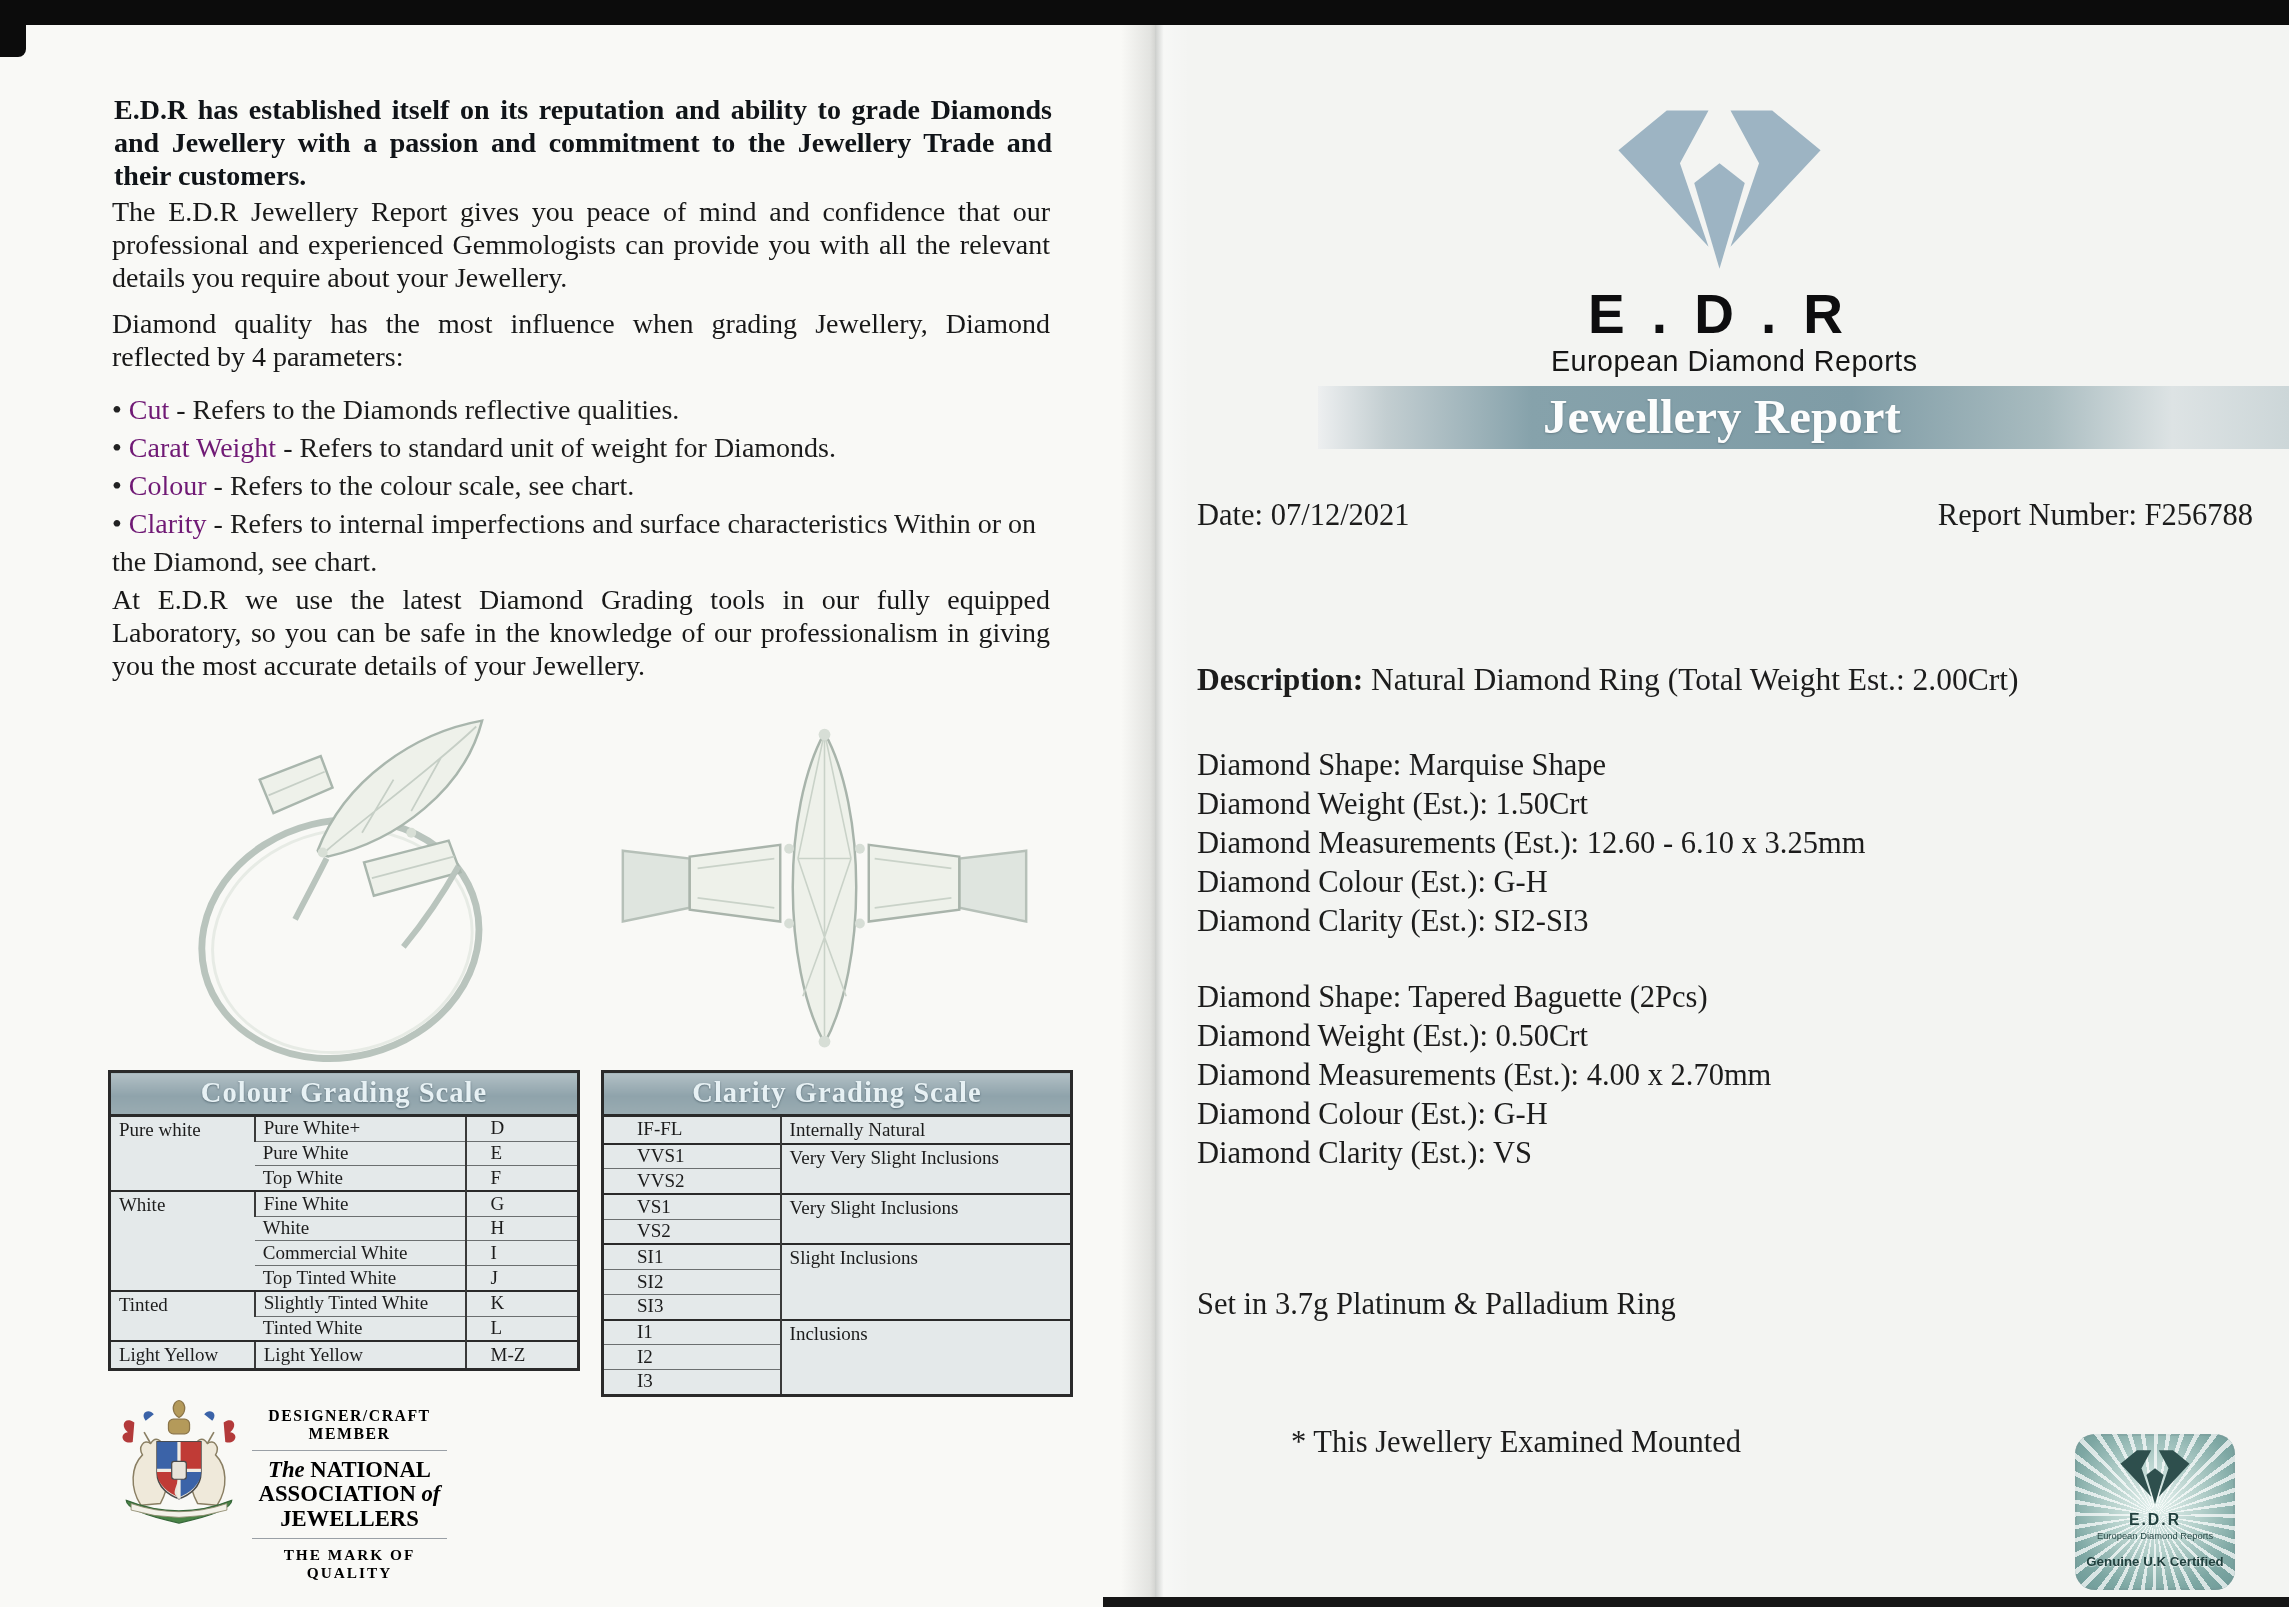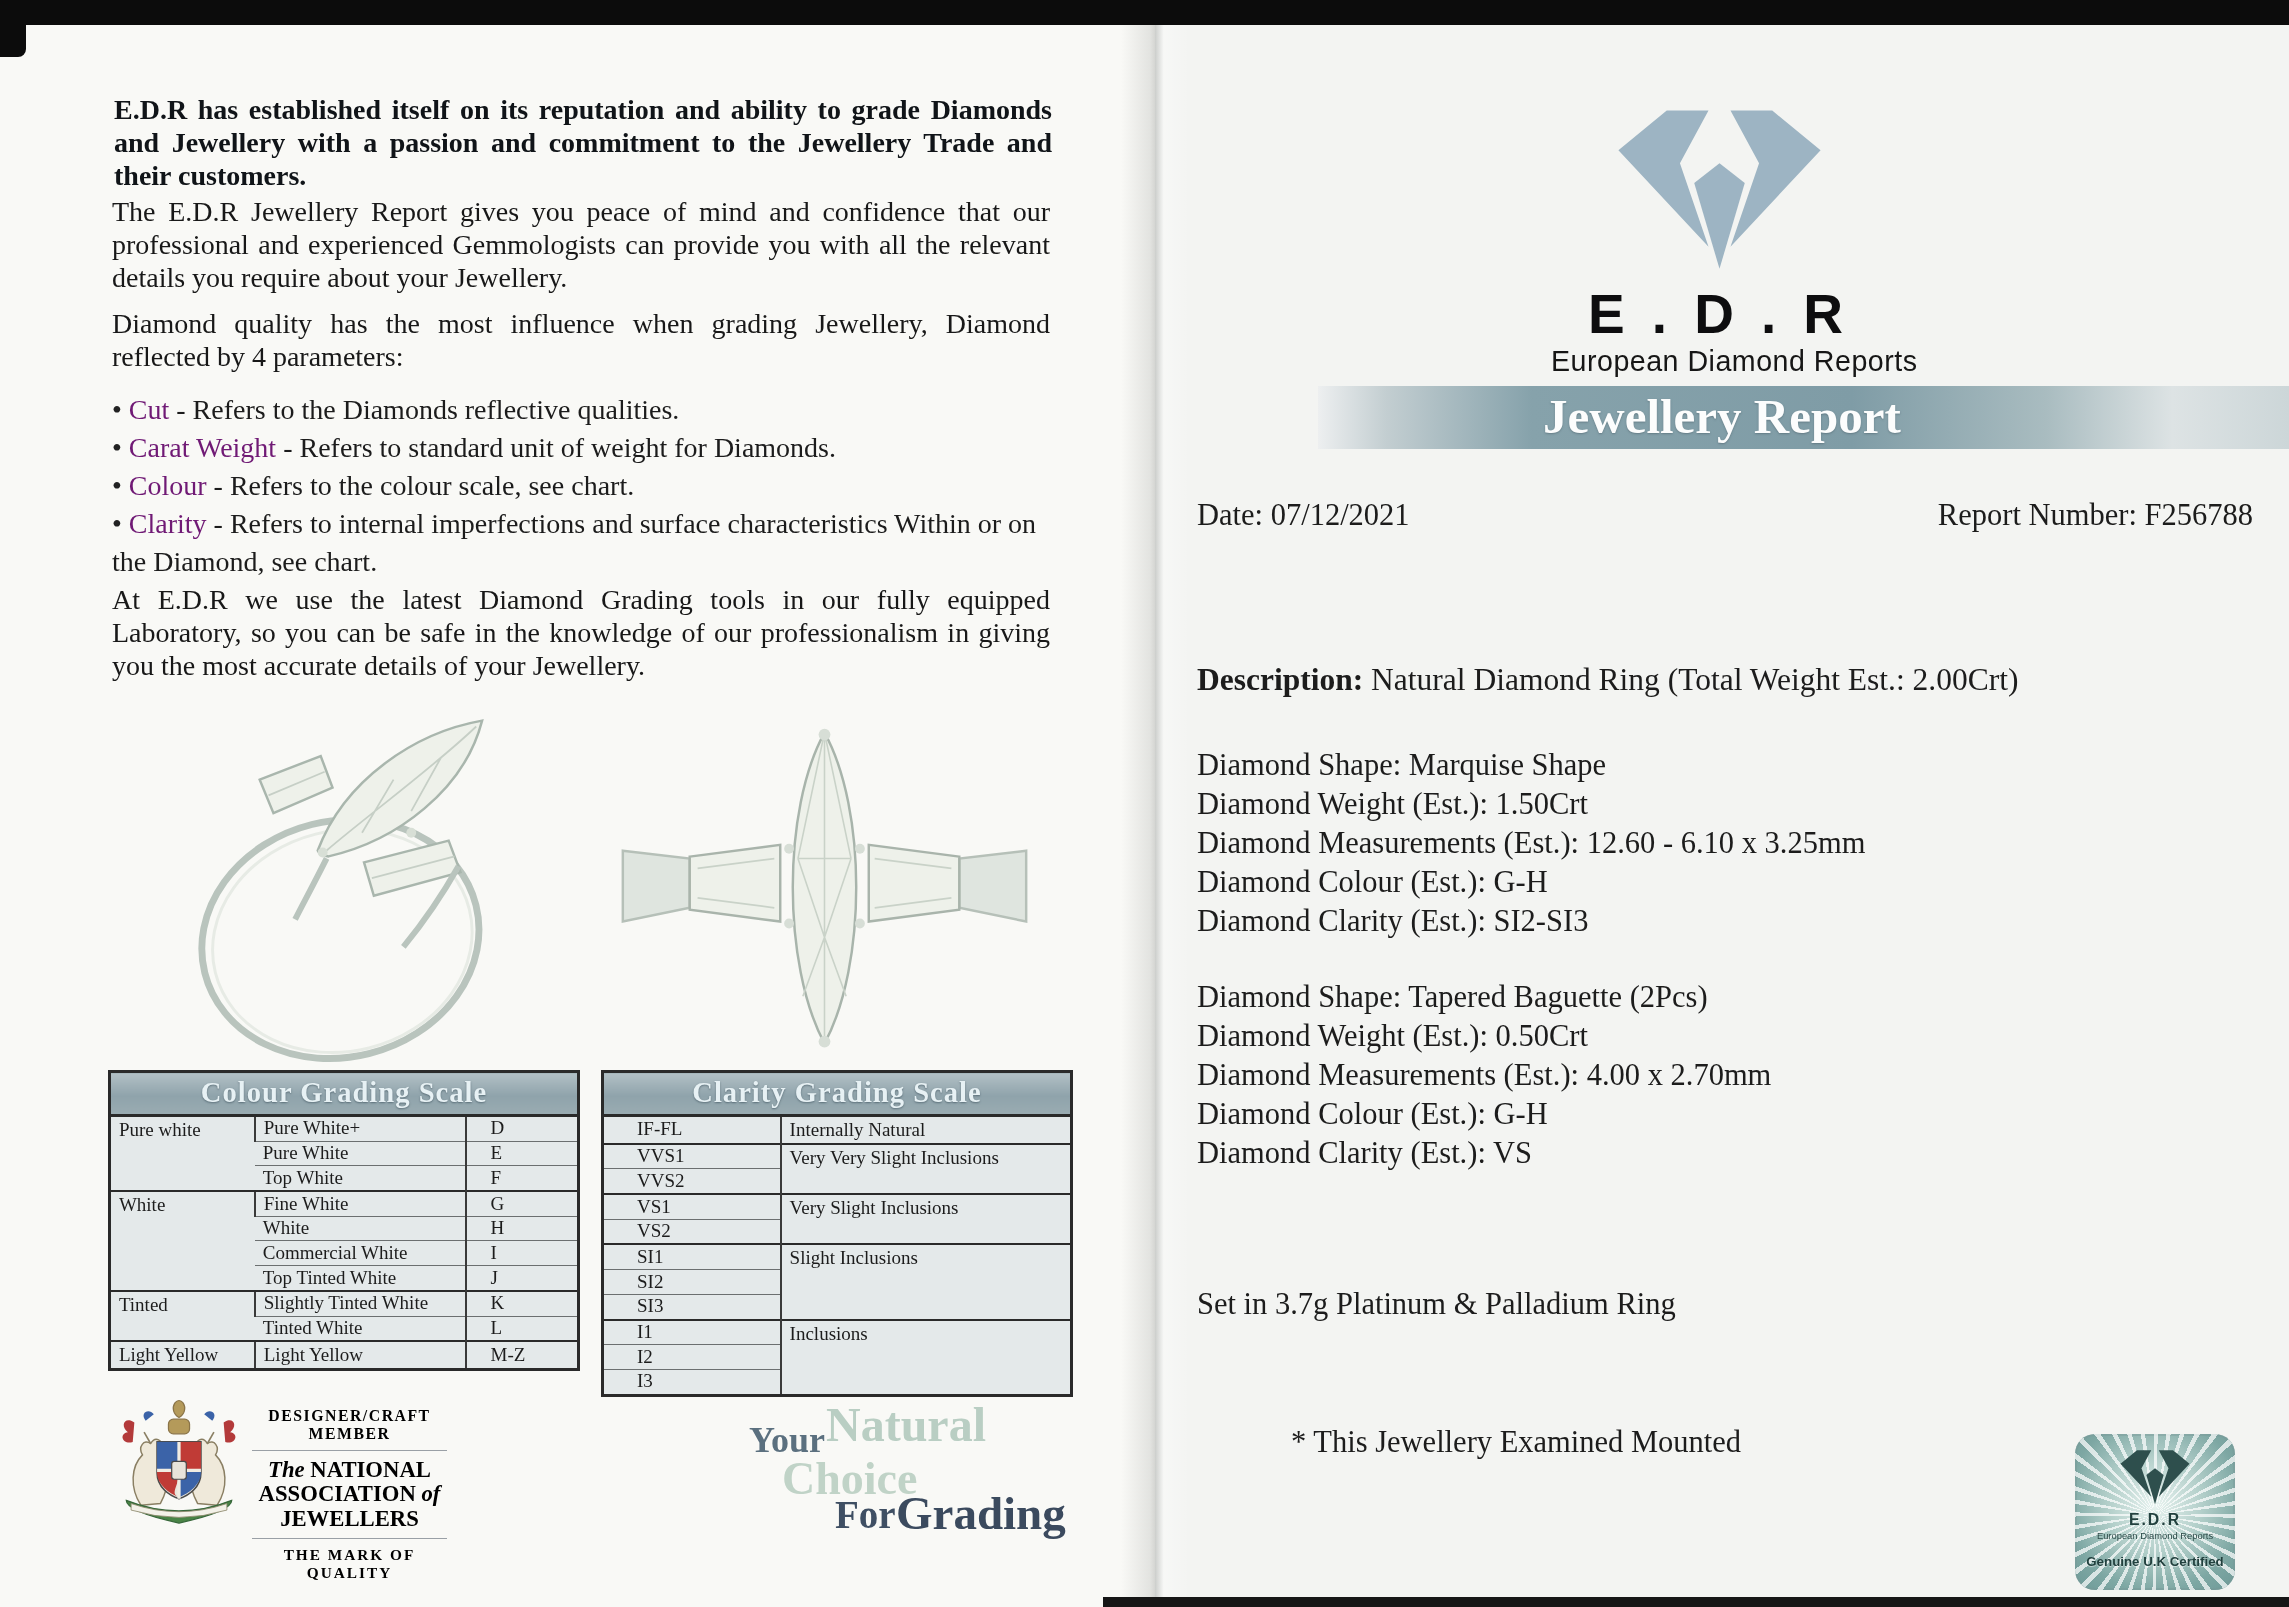--- a/index.html
+++ b/index.html
@@ -279,27 +279,20 @@
   <div class="abs" id="naj-text">
     <div class="member">DESIGNER/CRAFT MEMBER</div>
     <div class="rule"></div>
     <div class="big"><span class="it">The</span> <span>NATIONAL</span></div>
     <div class="big"><span>ASSOCIATION</span> <span class="it">of</span></div>
     <div class="big"><span>JEWELLERS</span></div>
     <div class="rule"></div>
     <div class="motto">THE MARK OF QUALITY</div>
   </div>
 
-  <div class="abs" id="tagline">
-    <span class="tag-your">Your</span>
-    <span class="tag-natural">Natural</span>
-    <span class="tag-choice">Choice</span>
-    <span class="tag-for">For</span>
-    <span class="tag-grading">Grading</span>
-  </div>
 
   <svg class="abs" id="edr-logo" width="221" height="167" viewBox="0 0 200 152">
     <polygon points="8,42 52,6 90,6 64,54 90,130" fill="#9db4c3"></polygon>
     <polygon points="192,42 148,6 110,6 136,54 110,130" fill="#9db4c3"></polygon>
     <polygon points="100,54 123,72 100,150 77,72" fill="#9db4c3"></polygon>
   </svg>
   <div class="abs" id="brand">E . D . R</div>
   <div class="abs" id="brand-sub">European Diamond Reports</div>
 
   <div class="abs" id="banner">

